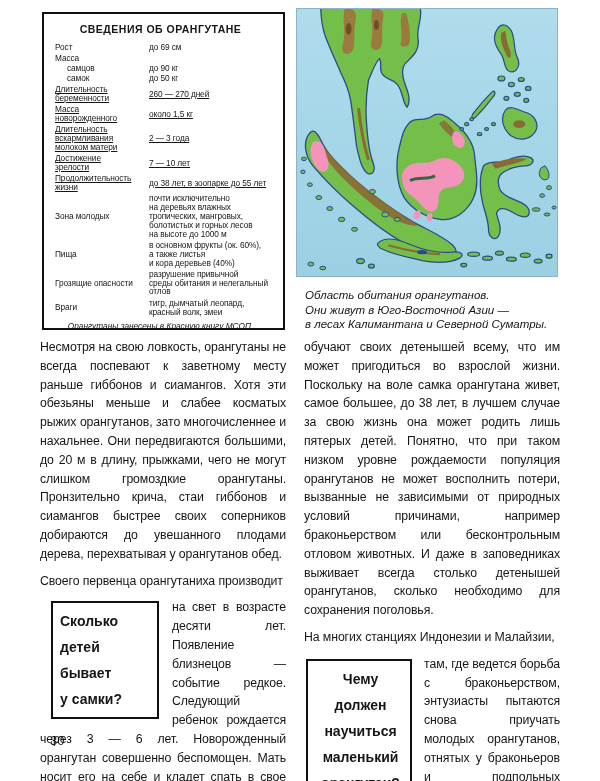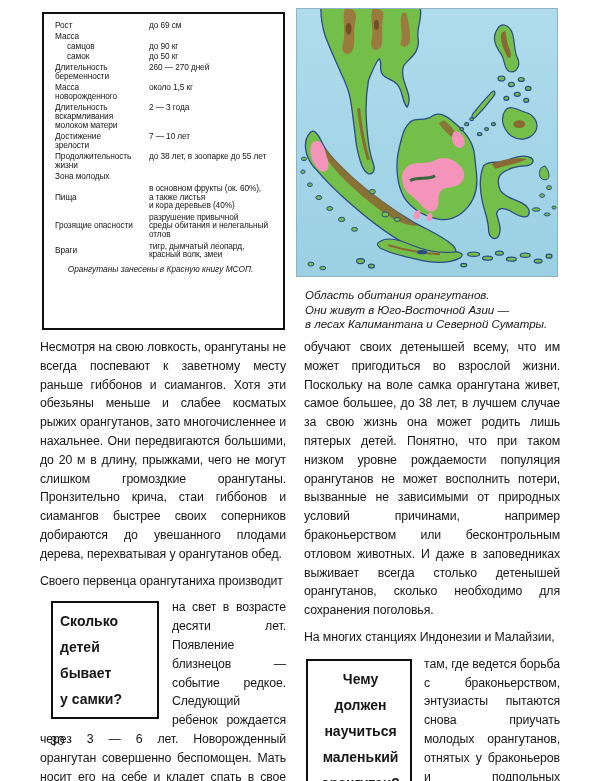--- a/index.html
+++ b/index.html
@@ -18,21 +18,21 @@
     text-align:center;font-weight:bold;font-size:10.5px;letter-spacing:.5px;
     margin:2px 0 8px 0;
   }
   .irow{
     display:flex;align-items:center;
     padding-left:11px;margin-bottom:2.5px;
     font-size:8.3px;line-height:8.8px;letter-spacing:-.1px;
   }
   .irow .lbl{flex:none;width:94px;white-space:pre-line;}
   .irow .val{flex:1;white-space:pre-line;}
-  .irow.vbottom{align-items:flex-start;}
+  .irow.vbottom{align-items:center;text-decoration:underline;}
   .irow.tight{margin-bottom:1px;}
   .irow.indent .lbl{padding-left:12px;width:82px;}
   .infobox-footer{
     font-style:italic;text-align:center;font-size:8.3px;margin-top:5px;
   }
 
   
   .map{
     position:absolute;left:296px;top:8px;width:262px;height:269px;
     border:1px solid #8fb3c2;box-sizing:border-box;background:#a8d8e8;
@@ -63,20 +63,21 @@
   .qbox-right{width:106px;margin:4px 12px 5px 2px;text-align:center;}
 
   .pagenum{position:absolute;left:50px;top:733px;font-size:13px;}
 </style>
 </head>
 <body>
 
 <div class="page">
 
   <div class="infobox">
+    <div class="infobox-title">СВЕДЕНИЯ ОБ ОРАНГУТАНЕ</div>
 
     <div class="irow">
       <span class="lbl">Рост</span>
       <span class="val">до 69 см</span>
     </div>
     <div class="irow tight">
       <span class="lbl">Масса</span>
       <span class="val"></span>
     </div>
     <div class="irow tight indent">
@@ -108,20 +109,25 @@
 зрелости</span>
       <span class="val">7 — 10 лет</span>
     </div>
     <div class="irow vbottom">
       <span class="lbl">Продолжительность
 жизни</span>
       <span class="val">до 38 лет, в зоопарке до 55 лет</span>
     </div>
     <div class="irow">
       <span class="lbl">Зона молодых</span>
+      <span class="val">почти исключительно
+на деревьях влажных
+тропических, мангровых,
+болотистых и горных лесов
+на высоте до 1000 м</span>
     </div>
     <div class="irow">
       <span class="lbl">Пища</span>
       <span class="val">в основном фрукты (ок. 60%),
 а также листья
 и кора деревьев (40%)</span>
     </div>
     <div class="irow">
       <span class="lbl">Грозящие опасности</span>
       <span class="val">разрушение привычной

